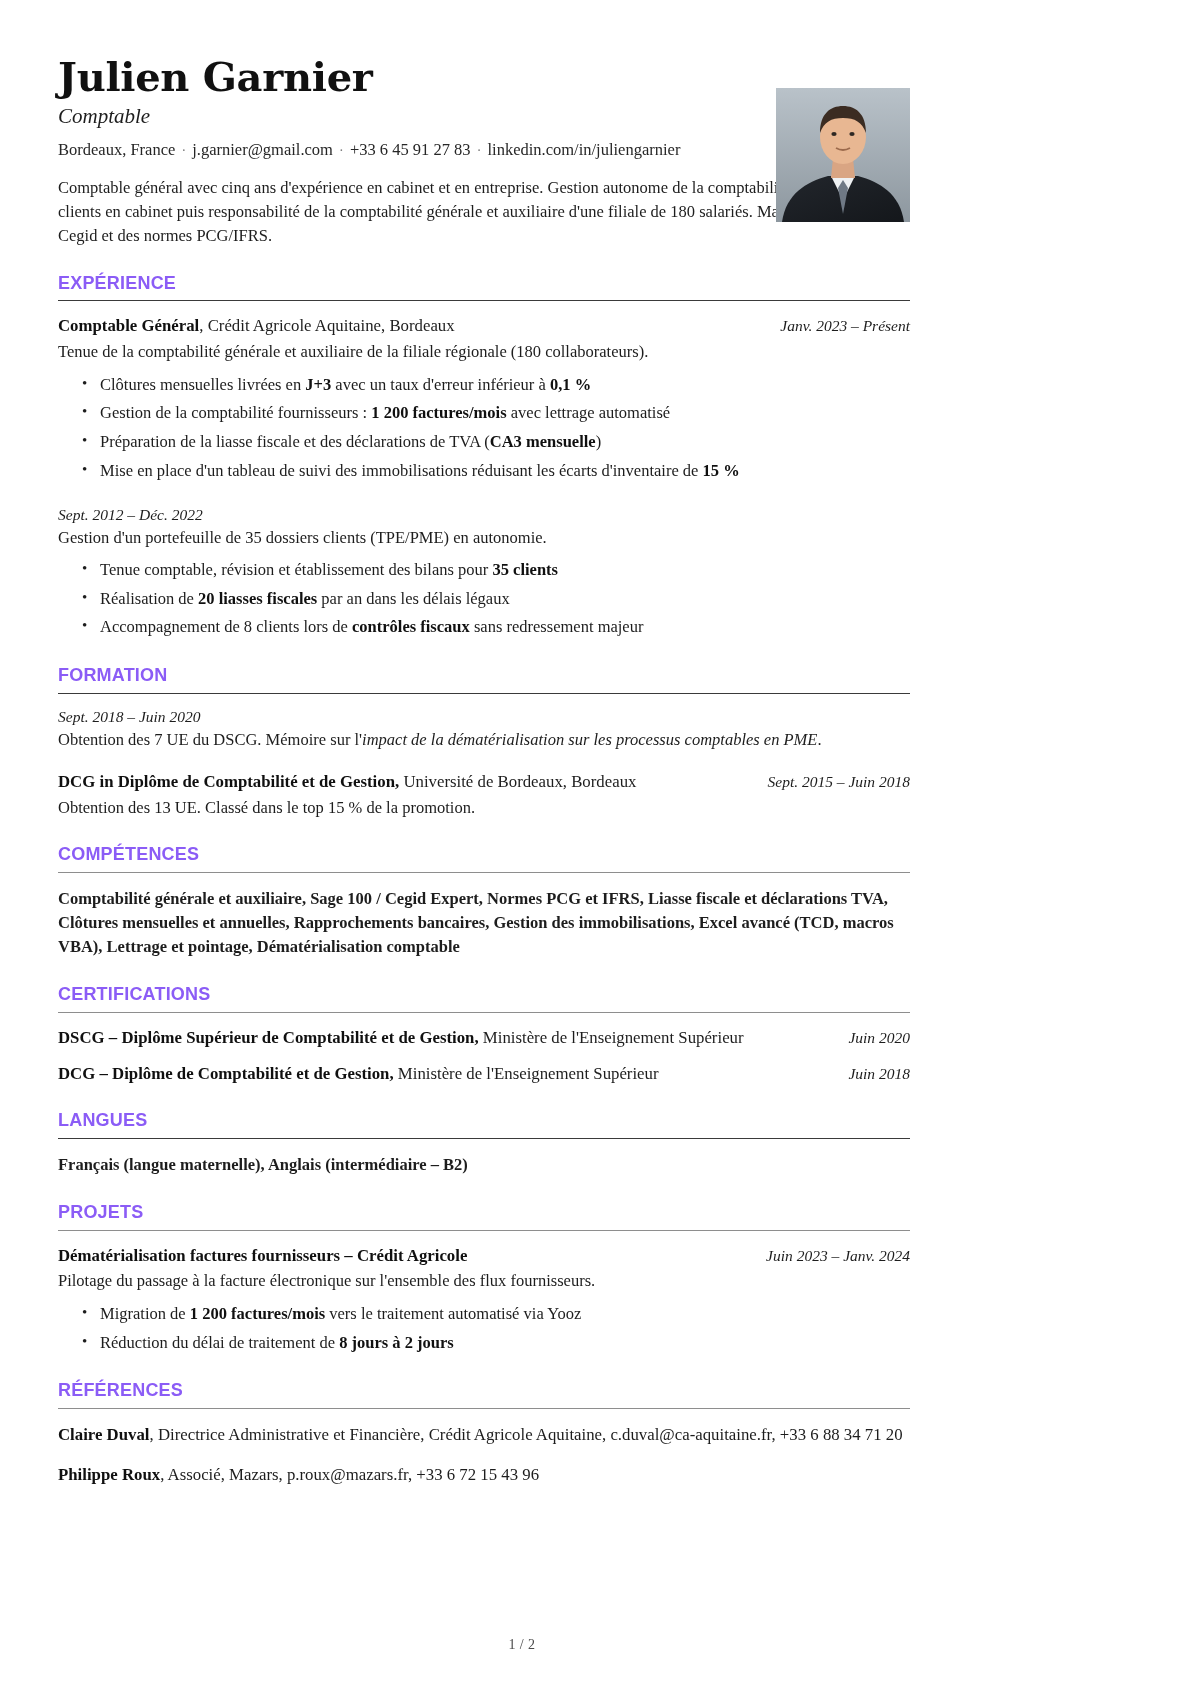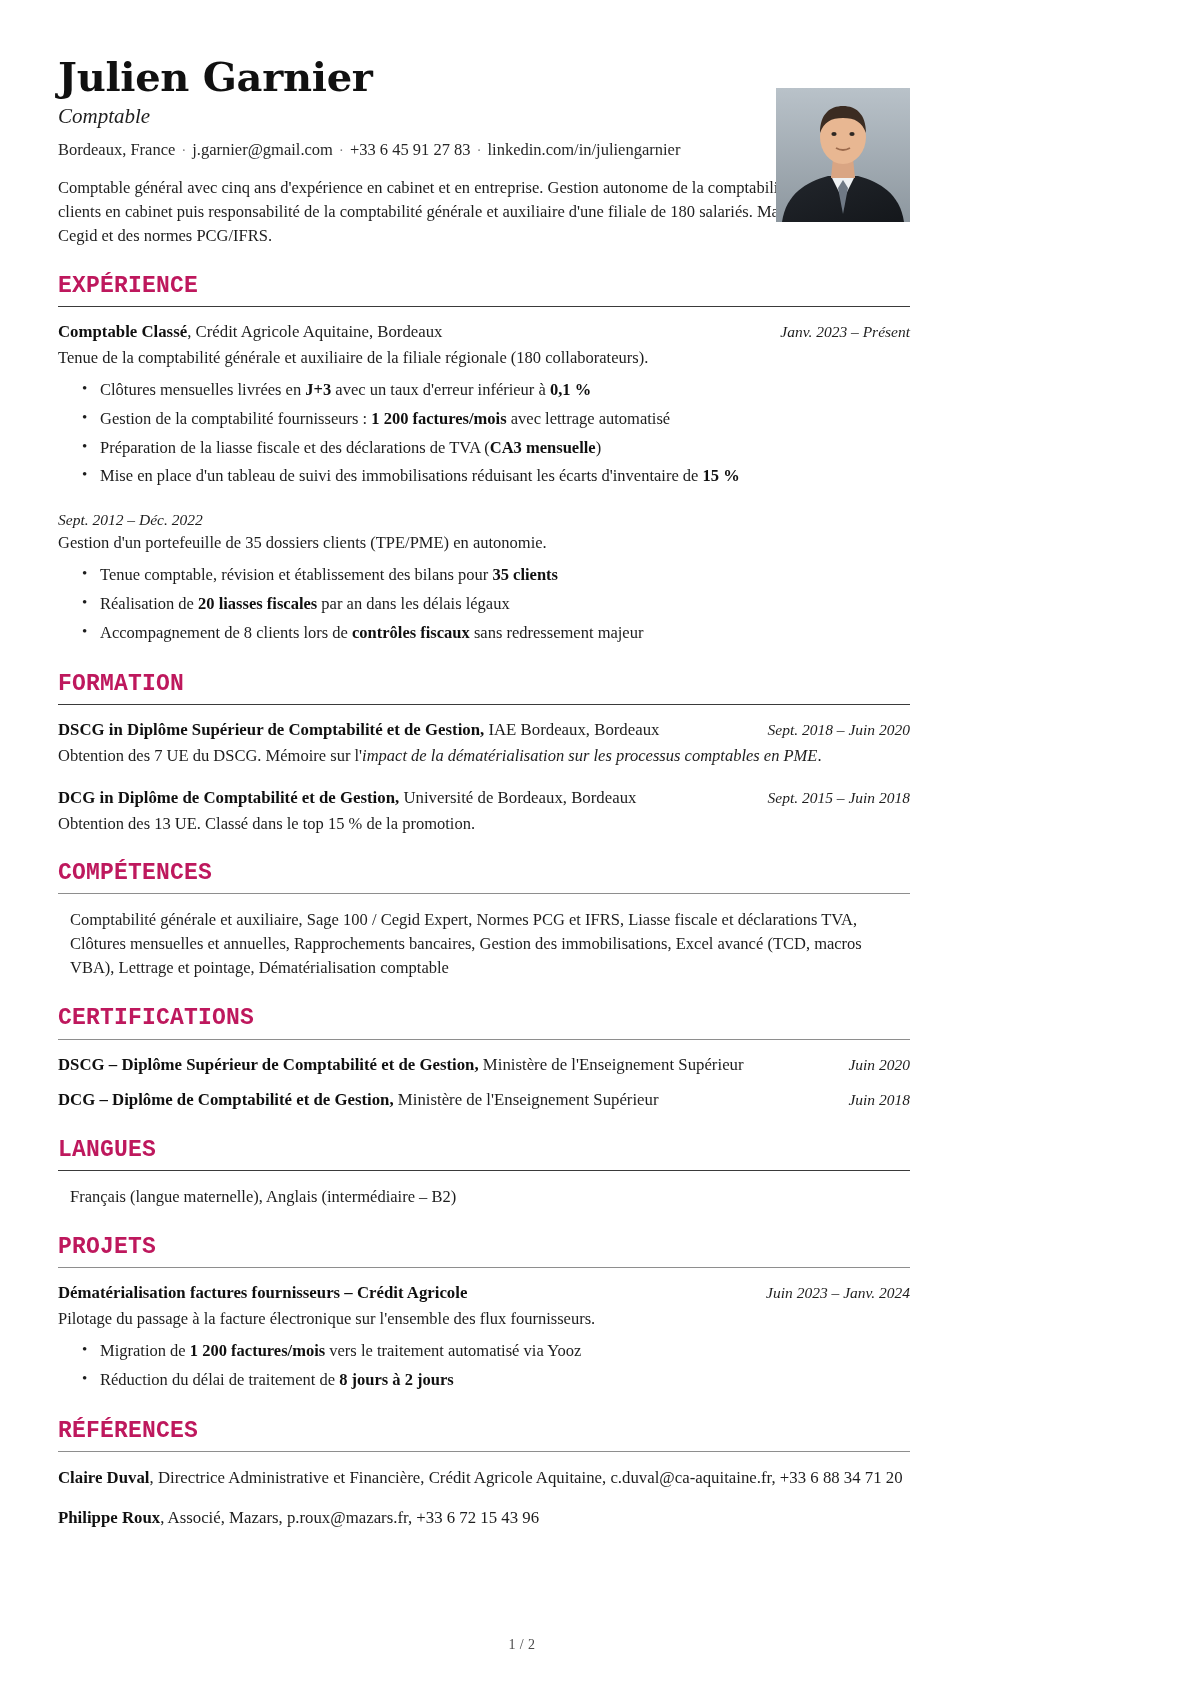--- a/index.html
+++ b/index.html
@@ -52,25 +52,25 @@
     width: 134px;
     height: 134px;
     overflow: hidden;
     background: #9aa3ab;
   }
   .photo svg { display: block; width: 134px; height: 134px; }
 
   
   .section { margin-top: 26px; }
   .section-title {
-    font-family: Liberation Mono, monospace;
+    font-family: Liberation Sans, sans-serif;
     font-weight: 700;
-    font-size: 23px;
+    font-size: 18px;
     letter-spacing: 0.2px;
-    color: #be185d;
+    color: #8b5cf6;
     margin: 0 0 7px 0;
     line-height: 1.1;
   }
   .rule { height: 0; border-top: 1.6px solid #3a3a3a; margin: 0 0 14px 0; }
   .rule.light { border-top: 1.6px solid #8e8e8e; }
 
   .entry { margin-bottom: 17px; }
   .entry:last-child { margin-bottom: 0; }
   .entry-head {
     display: flex;
@@ -114,21 +114,21 @@
   ul.bullets li::before {
     content: "\2022";
     position: absolute;
     left: 2px;
     top: -1px;
     font-size: 15px;
     color: #1d1d1d;
   }
   ul.bullets li b { font-weight: 700; color: #101010; }
 
-  .body-text { font-size: 16.5px; line-height: 1.45; margin: 12px; color: #1d1d1d; }
+  .body-text { font-size: 16.5px; line-height: 1.45; margin: 0; color: #1d1d1d; font-weight: bold; }
 
   .flat-row { display: flex; align-items: baseline; justify-content: space-between; gap: 18px; margin-bottom: 13px; }
   .flat-row:last-child { margin-bottom: 0; }
   .flat-row .txt { font-size: 16.8px; line-height: 1.35; }
   .flat-row .txt b { font-weight: 700; color: #101010; }
 
   .ref-row { font-size: 16.8px; line-height: 1.4; margin-bottom: 16px; }
   .ref-row:last-child { margin-bottom: 0; }
   .ref-row b { font-weight: 700; color: #101010; }
 
@@ -195,21 +195,21 @@
     </div>
   </div>
 
   <div class="section">
     <h2 class="section-title">EXPÉRIENCE</h2>
     <div class="rule"></div>
 
     <div class="entry">
       <div class="entry-head">
         <div class="entry-title">
-          <b>Comptable Classé</b><span>, Crédit Agricole Aquitaine, Bordeaux</span>
+          <b>Comptable Général</b><span>, Crédit Agricole Aquitaine, Bordeaux</span>
         </div>
         <div class="entry-date">Janv. 2023 – Présent</div>
       </div>
       <p class="entry-desc">Tenue de la comptabilité générale et auxiliaire de la filiale régionale (180 collaborateurs).</p>
       <ul class="bullets">
         <li><span>Clôtures mensuelles livrées en </span><b>J+3</b><span> avec un taux d'erreur inférieur à </span><b>0,1 %</b></li>
         <li><span>Gestion de la comptabilité fournisseurs : </span><b>1 200 factures/mois</b><span> avec lettrage automatisé</span></li>
         <li><span>Préparation de la liasse fiscale et des déclarations de TVA (</span><b>CA3 mensuelle</b><span>)</span></li>
         <li><span>Mise en place d'un tableau de suivi des immobilisations réduisant les écarts d'inventaire de </span><b>15 %</b></li>
       </ul>
@@ -227,23 +227,20 @@
       </ul>
     </div>
   </div>
 
   <div class="section">
     <h2 class="section-title">FORMATION</h2>
     <div class="rule"></div>
 
     <div class="entry">
       <div class="entry-head">
-        <div class="entry-title">
-          <b>DSCG in Diplôme Supérieur de Comptabilité et de Gestion,</b><span> IAE Bordeaux, Bordeaux</span>
-        </div>
         <div class="entry-date">Sept. 2018 – Juin 2020</div>
       </div>
       <p class="entry-desc"><span>Obtention des 7 UE du DSCG. Mémoire sur l'</span><i>impact de la dématérialisation sur les processus comptables en PME</i><span>.</span></p>
     </div>
 
     <div class="entry" style="margin-top:20px;">
       <div class="entry-head">
         <div class="entry-title">
           <b>DCG in Diplôme de Comptabilité et de Gestion,</b><span> Université de Bordeaux, Bordeaux</span>
         </div>

